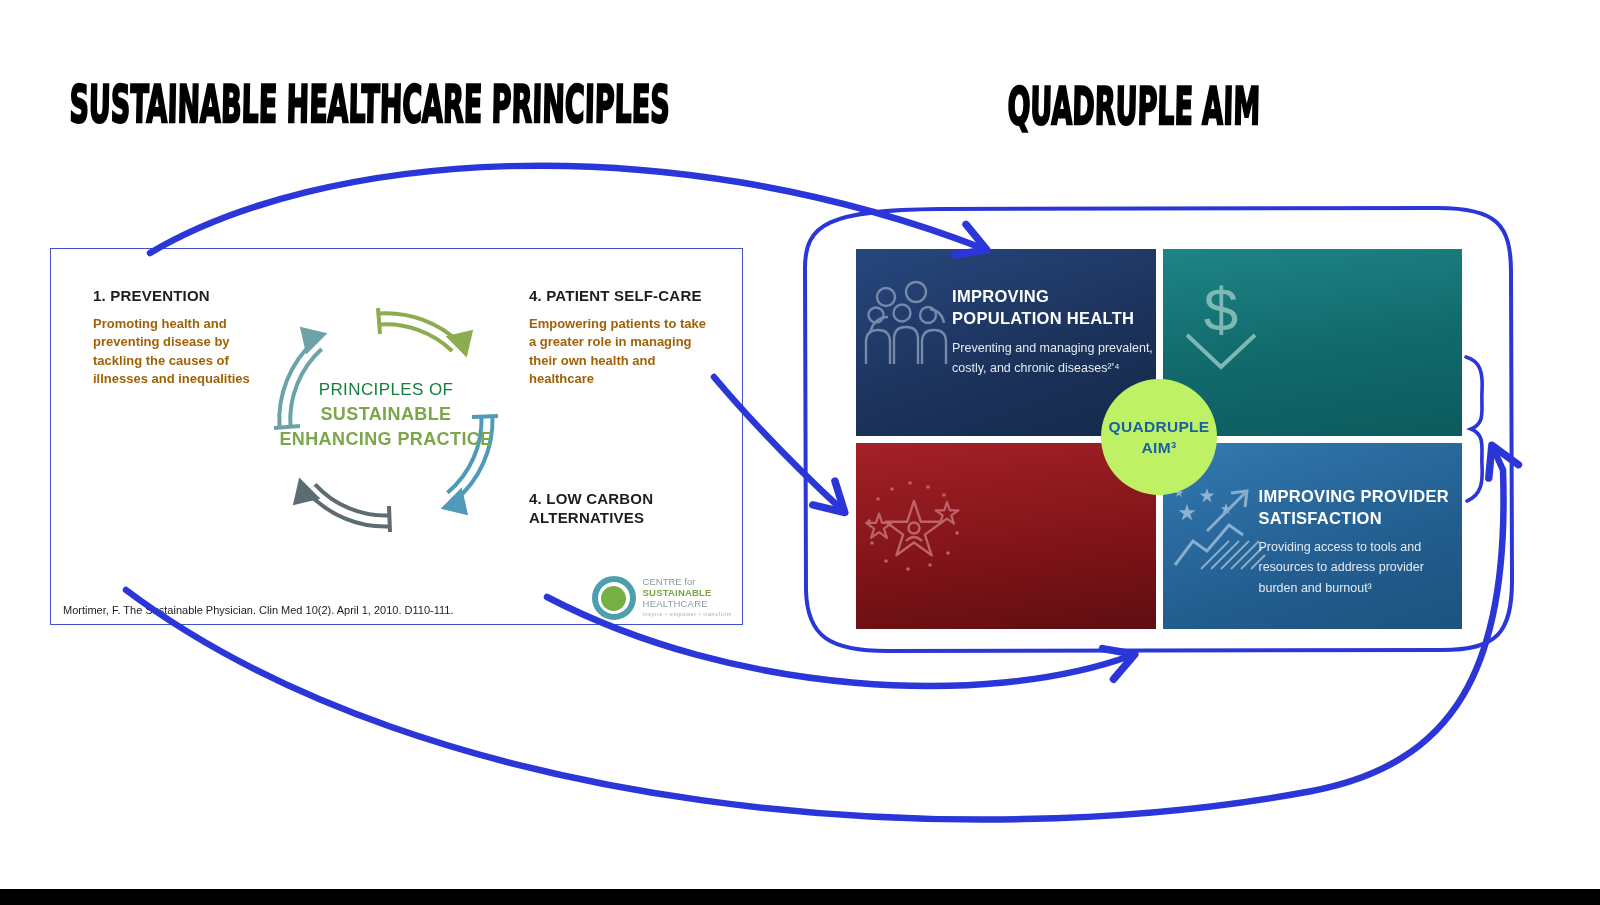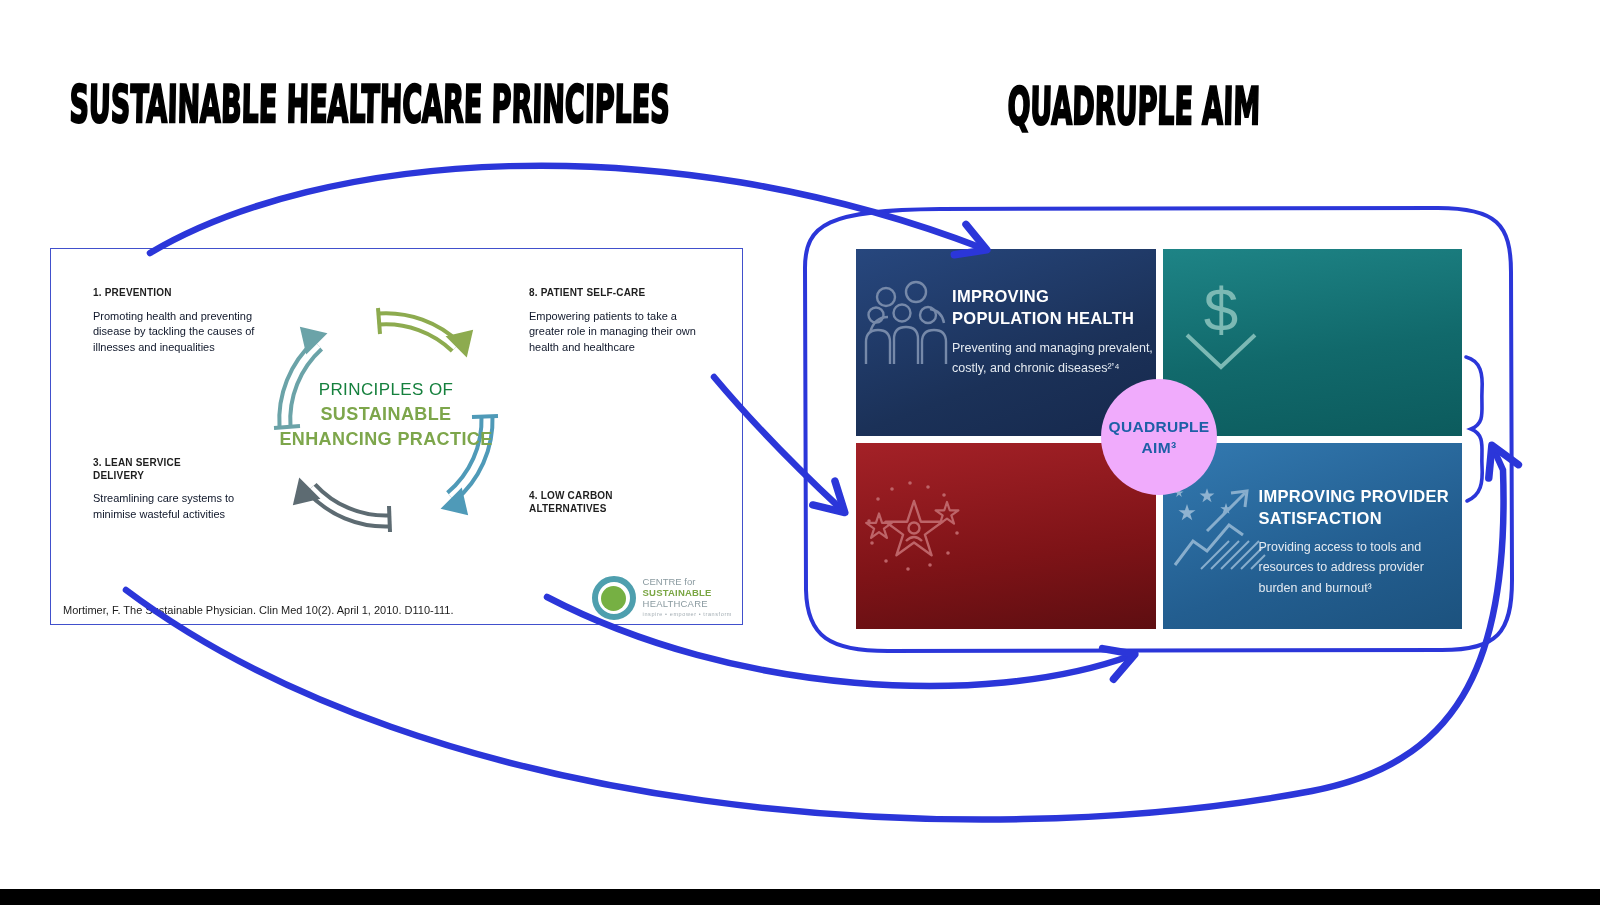--- a/index.html
+++ b/index.html
@@ -10,23 +10,23 @@
   .brush{position:absolute;font-family:"DejaVu Sans",sans-serif;font-weight:800;
          font-size:27px;letter-spacing:0px;color:#000;-webkit-text-stroke:1.3px #000;
          transform:scaleY(1.9) skewX(-2deg);transform-origin:top left;white-space:nowrap;}
   .brush-left{left:70px;top:74px;}
   .brush-right{left:1008px;top:76px;}
 
   
   .left-panel{position:absolute;left:50px;top:248px;width:693px;height:377px;
               background:#fff;border:1.5px solid #4150cc;box-sizing:border-box;}
   .principle{position:absolute;width:185px;}
-  .principle h3{margin:0 0 9px 0;font-size:10px;font-weight:bold;color:#1e1e1e;
+  .principle h3{margin:0 0 9px 0;font-size:15px;font-weight:bold;color:#1e1e1e;
                 letter-spacing:.2px;white-space:pre-line;line-height:1.25;}
-  .principle p{margin:0;font-size:11px;line-height:1.42;color:#0f172a;}
+  .principle p{margin:0;font-size:13px;line-height:1.42;color:#a16207;font-weight:bold;}
   .p1{left:42px;top:38px;}
   .p2{left:478px;top:38px;}
   .p3{left:42px;top:208px;}
   .p4{left:478px;top:208px;margin-top:33px;}
   .cycle-wrap{position:absolute;left:200px;top:26px;width:270px;height:292px;}
   .cycle-label{position:absolute;left:0;right:0;top:102px;text-align:center;line-height:25px;}
   .cycle-label .l1{font-size:17px;font-weight:500;color:#15803d;letter-spacing:.4px;}
   .cycle-label .l2{font-size:18px;font-weight:bold;color:#7da64b;letter-spacing:.4px;}
   .citation{position:absolute;left:12px;bottom:8px;font-size:11px;color:#1c1c1c;}
   .csh-logo{position:absolute;right:10px;bottom:4px;display:flex;align-items:center;gap:7px;}
@@ -49,21 +49,21 @@
   .q-br{background:linear-gradient(160deg,#337ab1 0%,#235e90 60%,#1c527e 100%);}
   .quad .icon{position:absolute;left:8px;top:26px;width:100px;height:100px;}
   .q-bl .icon{top:34px;}
   .q-br .icon{top:38px;}
   .quad .txt{position:absolute;left:96px;top:36px;width:202px;}
   .q-bl .txt,.q-br .txt{top:42px;}
   .quad h2{margin:0;font-size:16.5px;font-weight:bold;color:#fff;letter-spacing:.3px;
            line-height:1.35;white-space:pre-line;}
   .quad p{margin:8px 0 0 0;font-size:12.5px;line-height:1.62;color:#e4eaf1;}
   .aim-circle{position:absolute;left:245px;top:130px;width:116px;height:116px;border-radius:50%;
-              background:#f0abfc;display:flex;flex-direction:column;align-items:center;
+              background:#bef264;display:flex;flex-direction:column;align-items:center;
               justify-content:center;z-index:3;}
   .aim-circle span{font-size:15.5px;font-weight:bold;color:#1d5fa6;line-height:21px;letter-spacing:.3px;}
 
   
   .overlay{position:absolute;left:0;top:0;width:1600px;height:905px;pointer-events:none;z-index:6;}
 
   .bottom-bar{position:absolute;left:0;top:889px;width:1600px;height:16px;background:#000;}
 </style>
 </head>
 <body>
@@ -73,27 +73,22 @@
   <div class="brush brush-left">SUSTAINABLE HEALTHCARE PRINCIPLES</div>
   <div class="brush brush-right">QUADRUPLE AIM</div>
 
   <div class="left-panel">
 
     <div class="principle p1">
       <h3>1. PREVENTION</h3>
       <p>Promoting health and preventing disease by tackling the causes of illnesses and inequalities</p>
     </div>
     <div class="principle p2">
-      <h3>8. PATIENT SELF-CARE</h3>
+      <h3>4. PATIENT SELF-CARE</h3>
       <p>Empowering patients to take a greater role in managing their own health and healthcare</p>
-    </div>
-    <div class="principle p3">
-      <h3>3. LEAN SERVICE
-DELIVERY</h3>
-      <p>Streamlining care systems to minimise wasteful activities</p>
     </div>
     <div class="principle p4">
       <h3>4. LOW CARBON
 ALTERNATIVES</h3>
     </div>
 
     <div class="cycle-wrap">
       <svg width="270" height="292" viewBox="0 0 270 292">
 
         <path d="M 128 44 A 101 101 0 0 1 205 72" stroke="#8dab4f" stroke-width="15" fill="none"></path>

